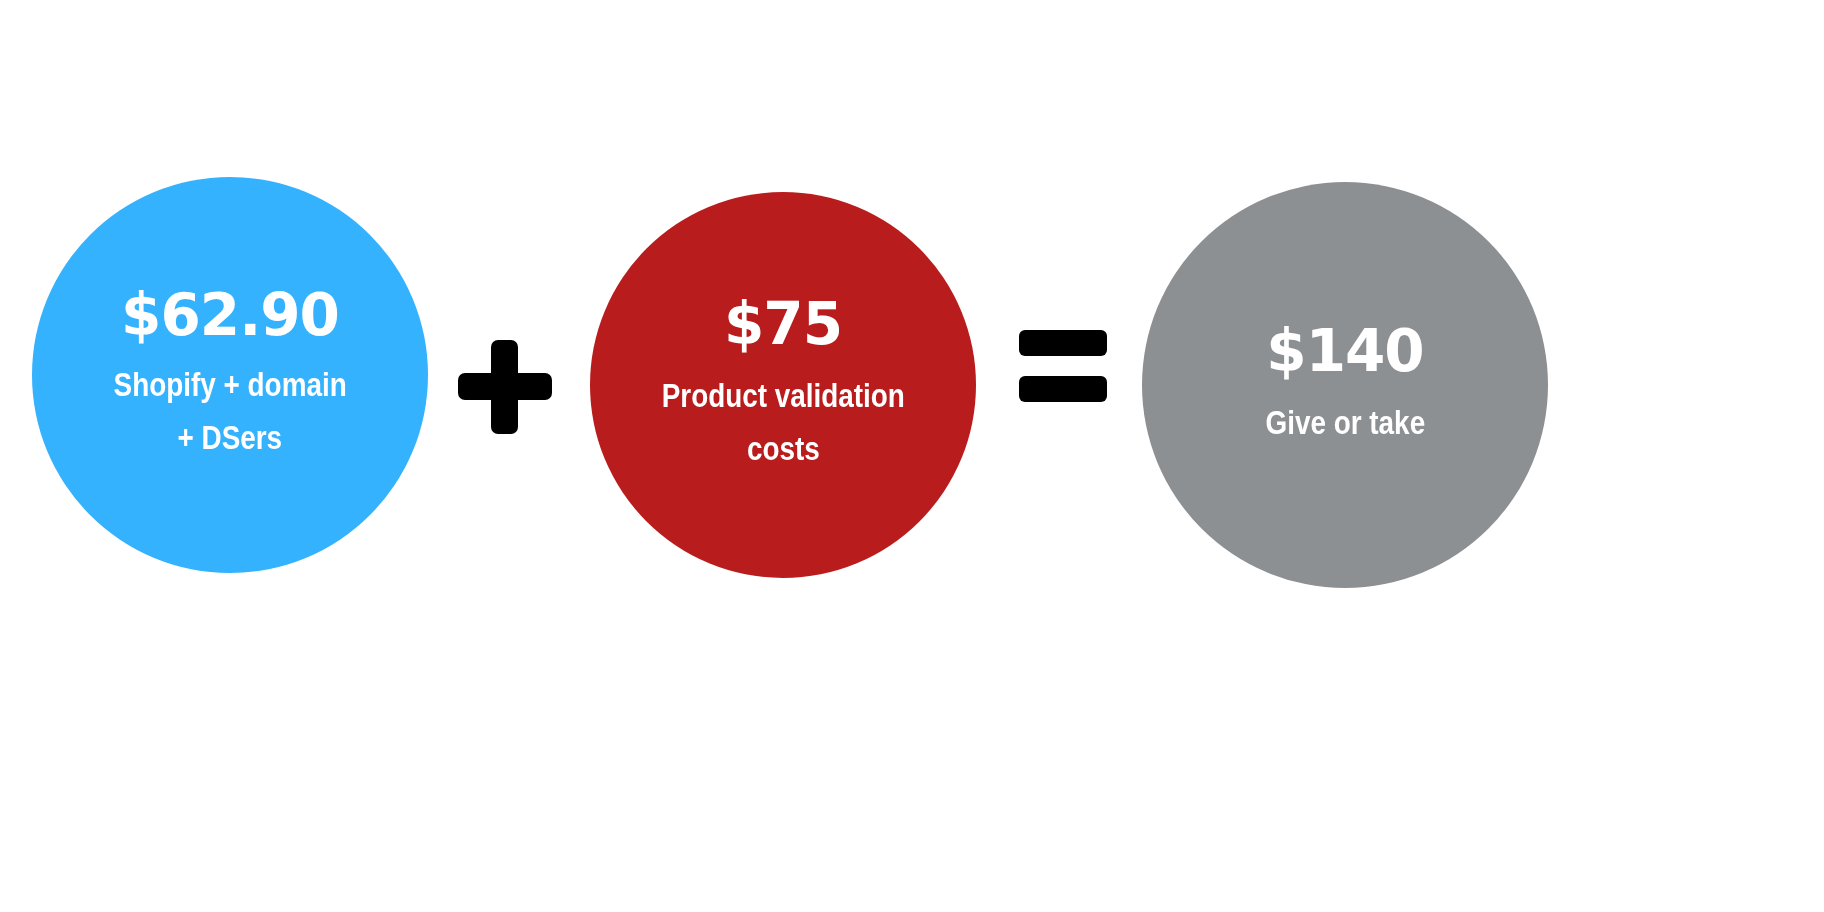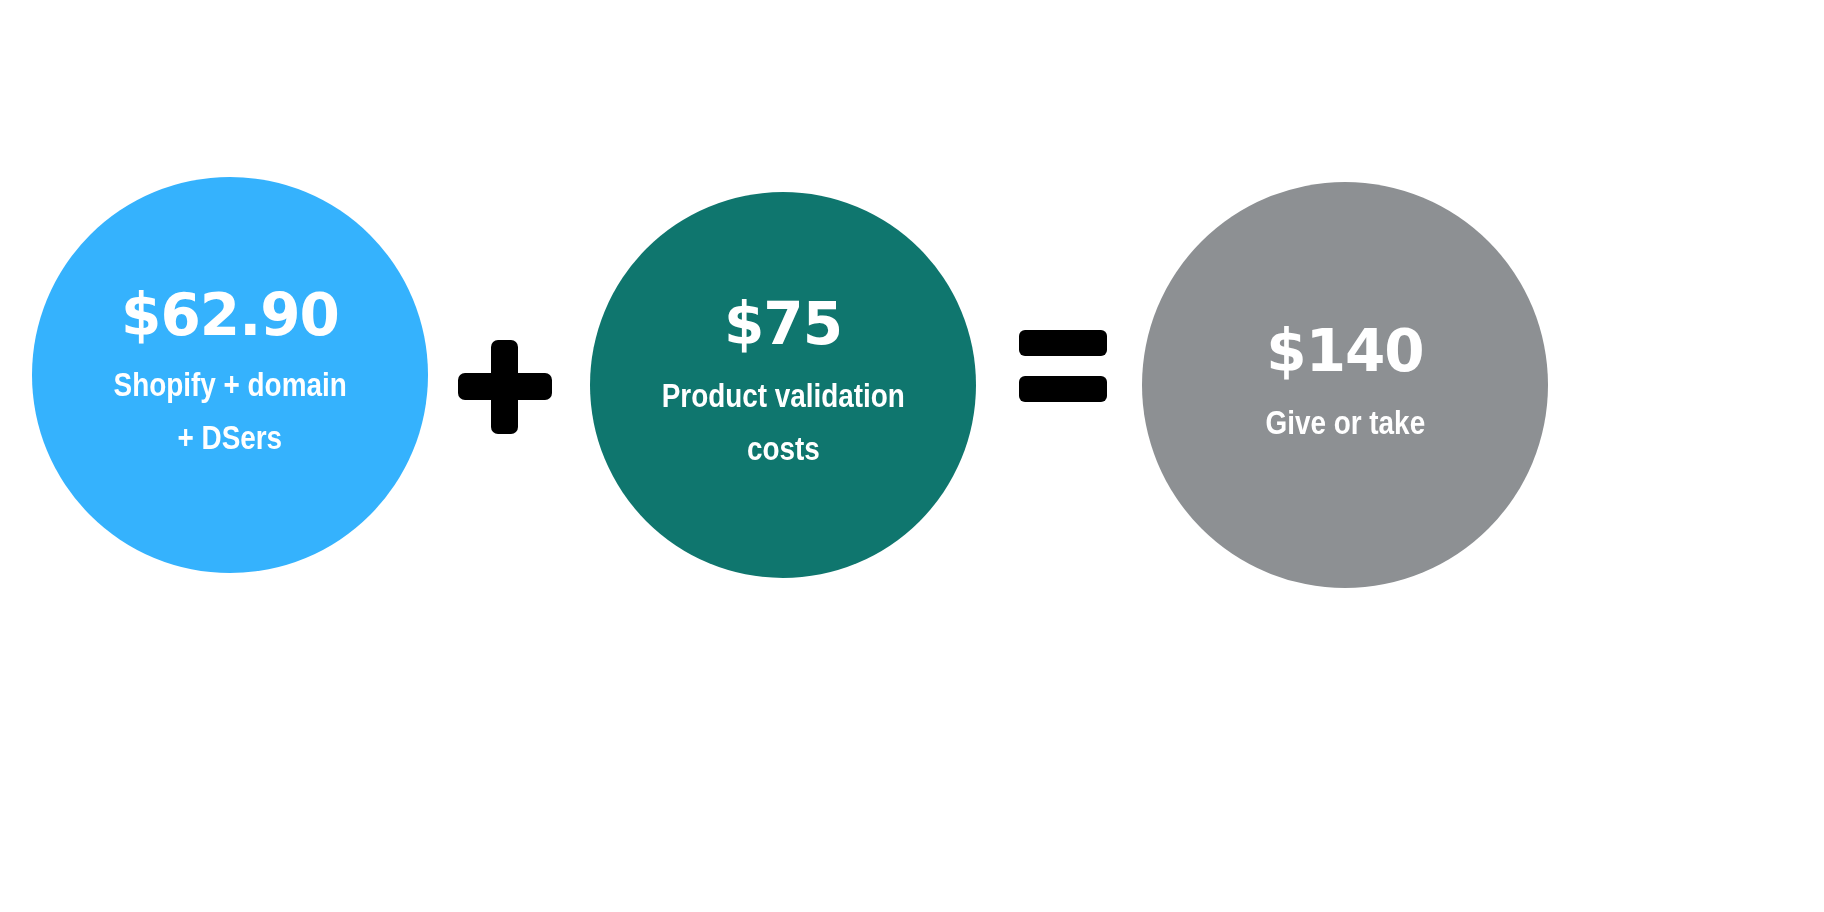--- a/index.html
+++ b/index.html
@@ -145,21 +145,21 @@
     <div class="circle-amount">$62.90</div>
     <div class="circle-caption">Shopify + domain</div>
     <div class="circle-caption">+ DSers</div>
   </div>
 
   <div class="operator" id="operator-plus">
     <div class="bar-horizontal" style="background: rgb(0, 0, 0);"></div>
     <div class="bar-vertical" style="background: rgb(0, 0, 0);"></div>
   </div>
 
-  <div class="cost-circle" id="circle-validation" style="background: #0f766e; color: rgb(255, 255, 255);">
+  <div class="cost-circle" id="circle-validation" style="background: #b91c1c; color: rgb(255, 255, 255);">
     <div class="circle-amount">$75</div>
     <div class="circle-caption">Product validation</div>
     <div class="circle-caption">costs</div>
   </div>
 
   <div class="operator" id="operator-equals">
     <div class="bar-top" style="background: rgb(0, 0, 0);"></div>
     <div class="bar-bottom" style="background: rgb(0, 0, 0);"></div>
   </div>
 

